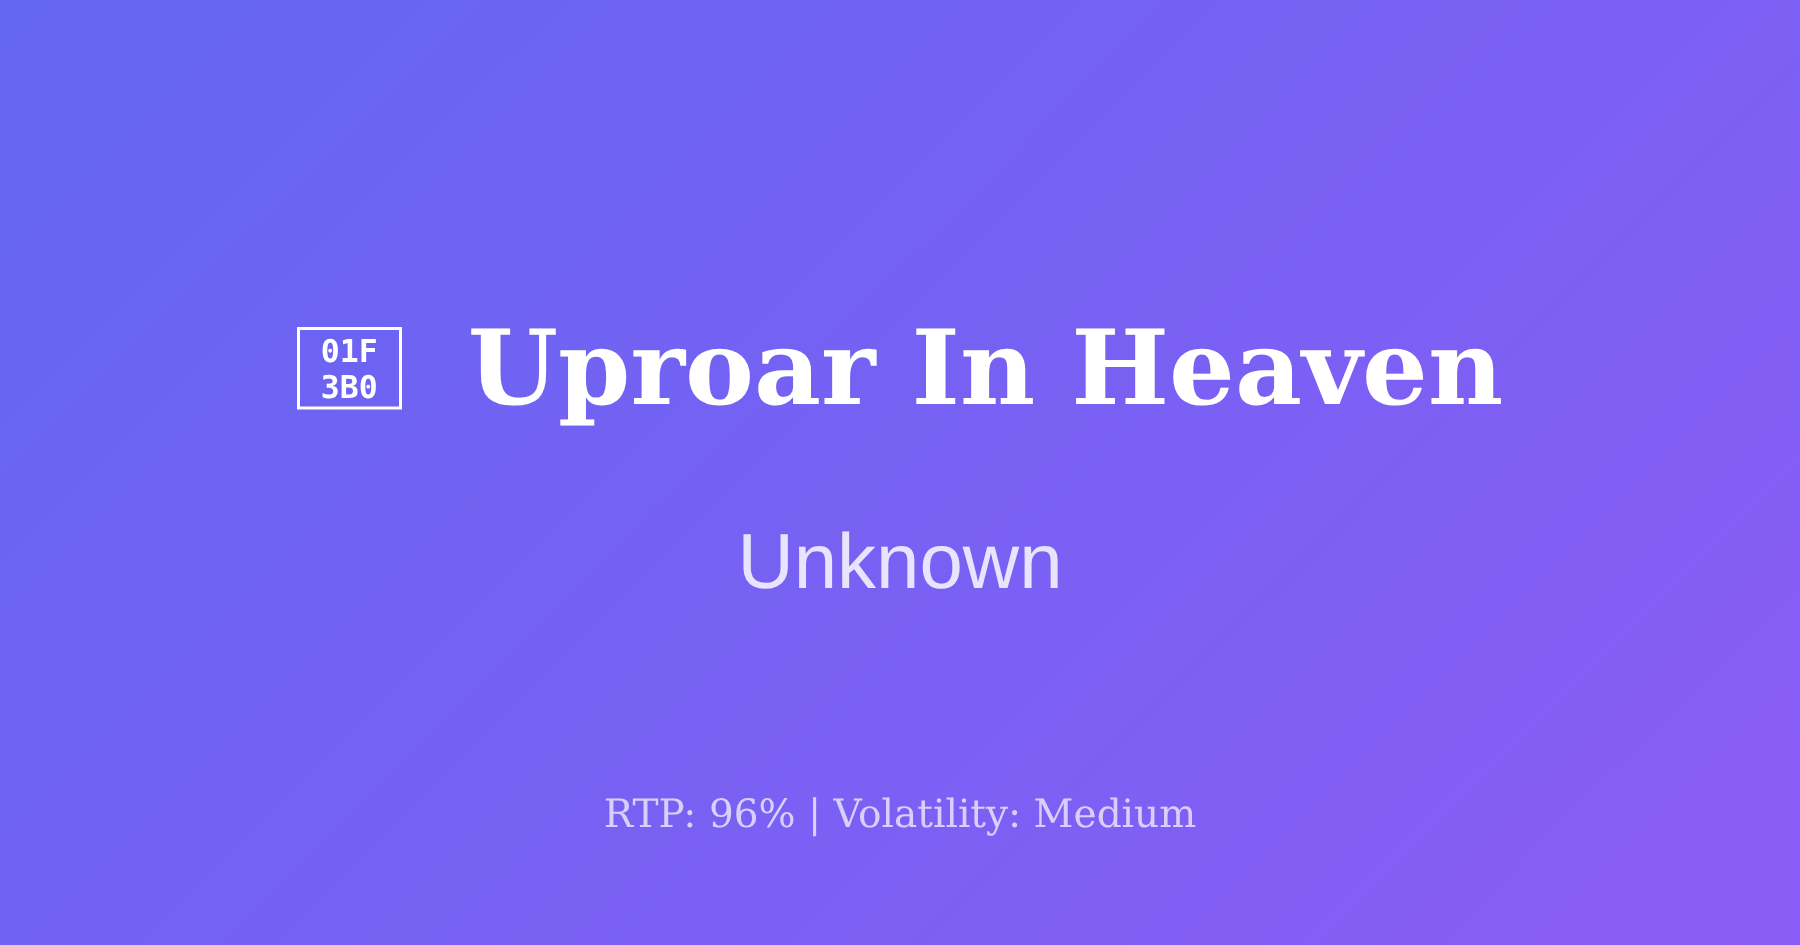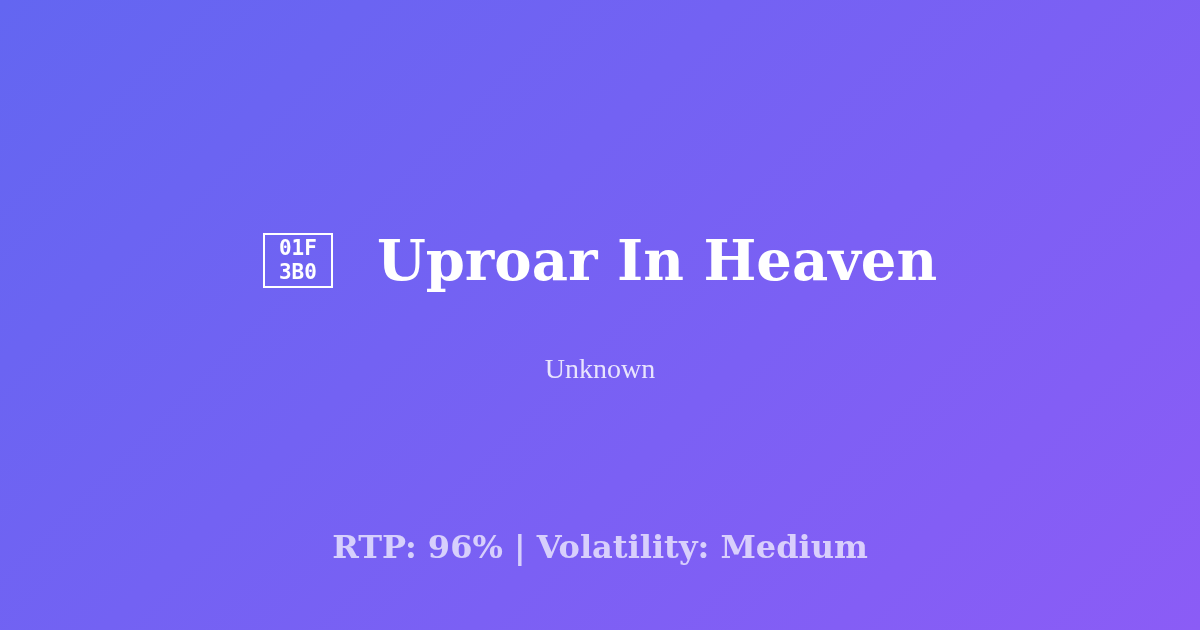--- a/index.html
+++ b/index.html
@@ -46,49 +46,49 @@
     font-size: 21px;
     font-weight: 700;
     line-height: 24px;
     letter-spacing: 0px;
     color: #ffffff;
     white-space: pre;
   }
 
   .page-title {
     font-family: "DejaVu Serif", "Liberation Serif", serif;
-    font-size: 56px;
+    font-size: 69px;
     font-weight: 700;
     color: #ffffff;
     line-height: 1.05;
     white-space: nowrap;
     letter-spacing: 0px;
   }
 
   
   .subtitle {
-    font-family: Liberation Serif, serif;
-    font-size: 28px;
+    font-family: Liberation Sans, sans-serif;
+    font-size: 52px;
     font-weight: 400;
     color: rgba(255,255,255,0.83);
     line-height: 1.2;
     margin-top: 62px;
     white-space: nowrap;
   }
 
   
   .footer-meta {
     position: absolute;
     left: 0;
     right: 0;
     top: 528px;
     text-align: center;
     font-family: "DejaVu Serif", "Liberation Serif", serif;
-    font-size: 32px;
-    font-weight: 700;
+    font-size: 26px;
+    font-weight: 400;
     color: rgba(255,255,255,0.70);
     line-height: 1.2;
     white-space: nowrap;
   }
 </style>
 </head>
 <body>
 
 <div class="title-row">
 

